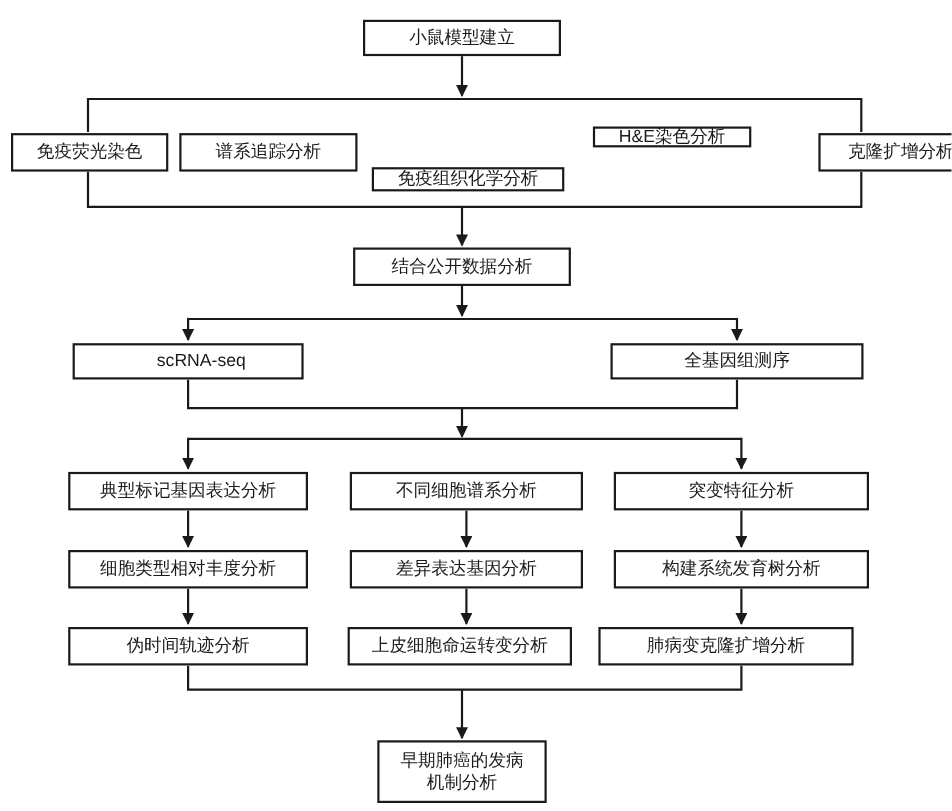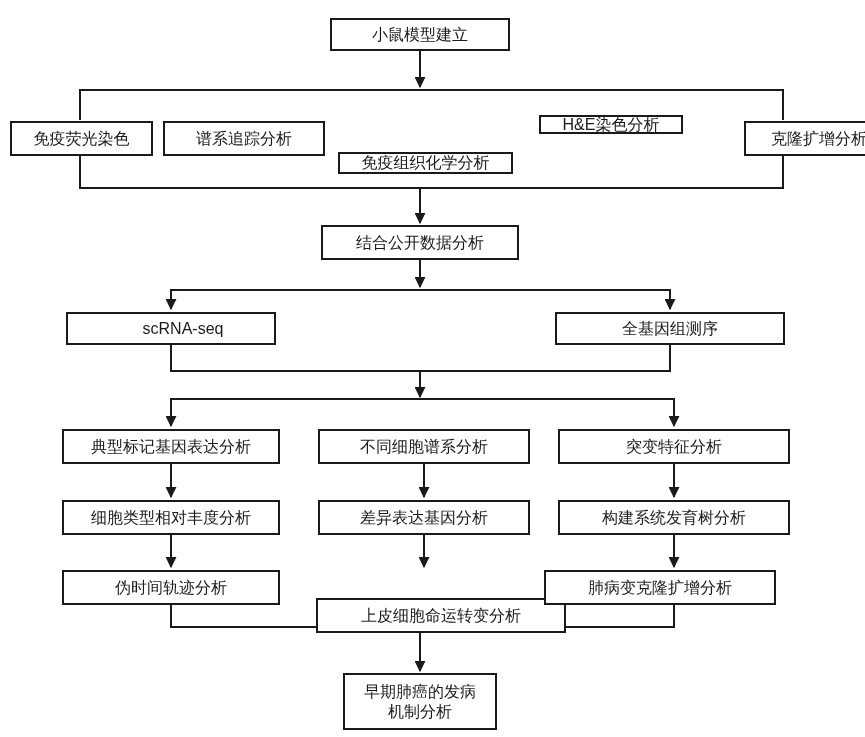--- a/index.html
+++ b/index.html
@@ -111,21 +111,21 @@
 
   <div class="node" style="left:62px; top:429px; width:218px; height:35px;">典型标记基因表达分析</div>
   <div class="node" style="left:318px; top:429px; width:212px; height:35px;">不同细胞谱系分析</div>
   <div class="node" style="left:558px; top:429px; width:232px; height:35px;">突变特征分析</div>
 
   <div class="node" style="left:62px; top:500px; width:218px; height:35px;">细胞类型相对丰度分析</div>
   <div class="node" style="left:318px; top:500px; width:212px; height:35px;">差异表达基因分析</div>
   <div class="node" style="left:62px; top:570px; width:218px; height:35px;">伪时间轨迹分析</div>
 
   <div class="node" style="left:558px; top:500px; width:232px; height:35px;">构建系统发育树分析</div>
-  <div class="node" style="left:316px; top:570px; width:250px; height:35px;margin-top:28px;">上皮细胞命运转变分析</div>
+  <div class="node" style="left:316px; top:570px; width:204px; height:35px;">上皮细胞命运转变分析</div>
   <div class="node" style="left:544px; top:570px; width:232px; height:35px;">肺病变克隆扩增分析</div>
 
   <div class="node" style="left:343px; top:673px; width:154px; height:57px;">
     <span>早期肺癌的发病</span>
     <span>机制分析</span>
   </div>
 
 </div>
 
 </body></html>

